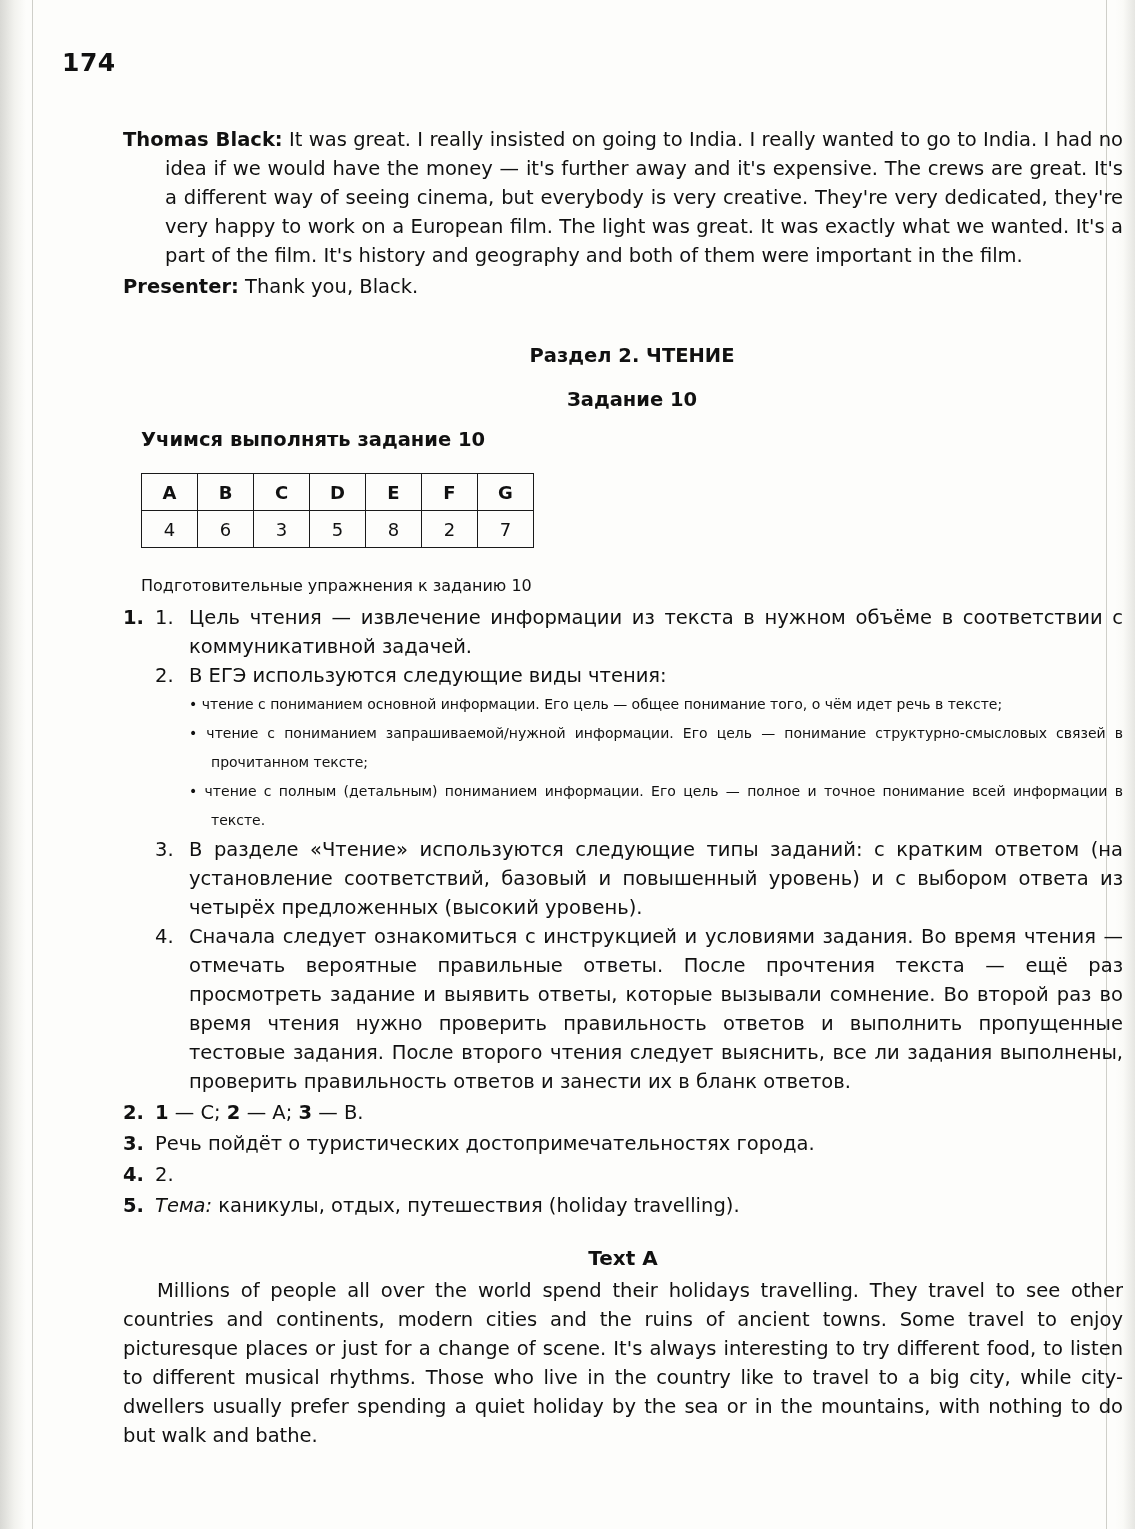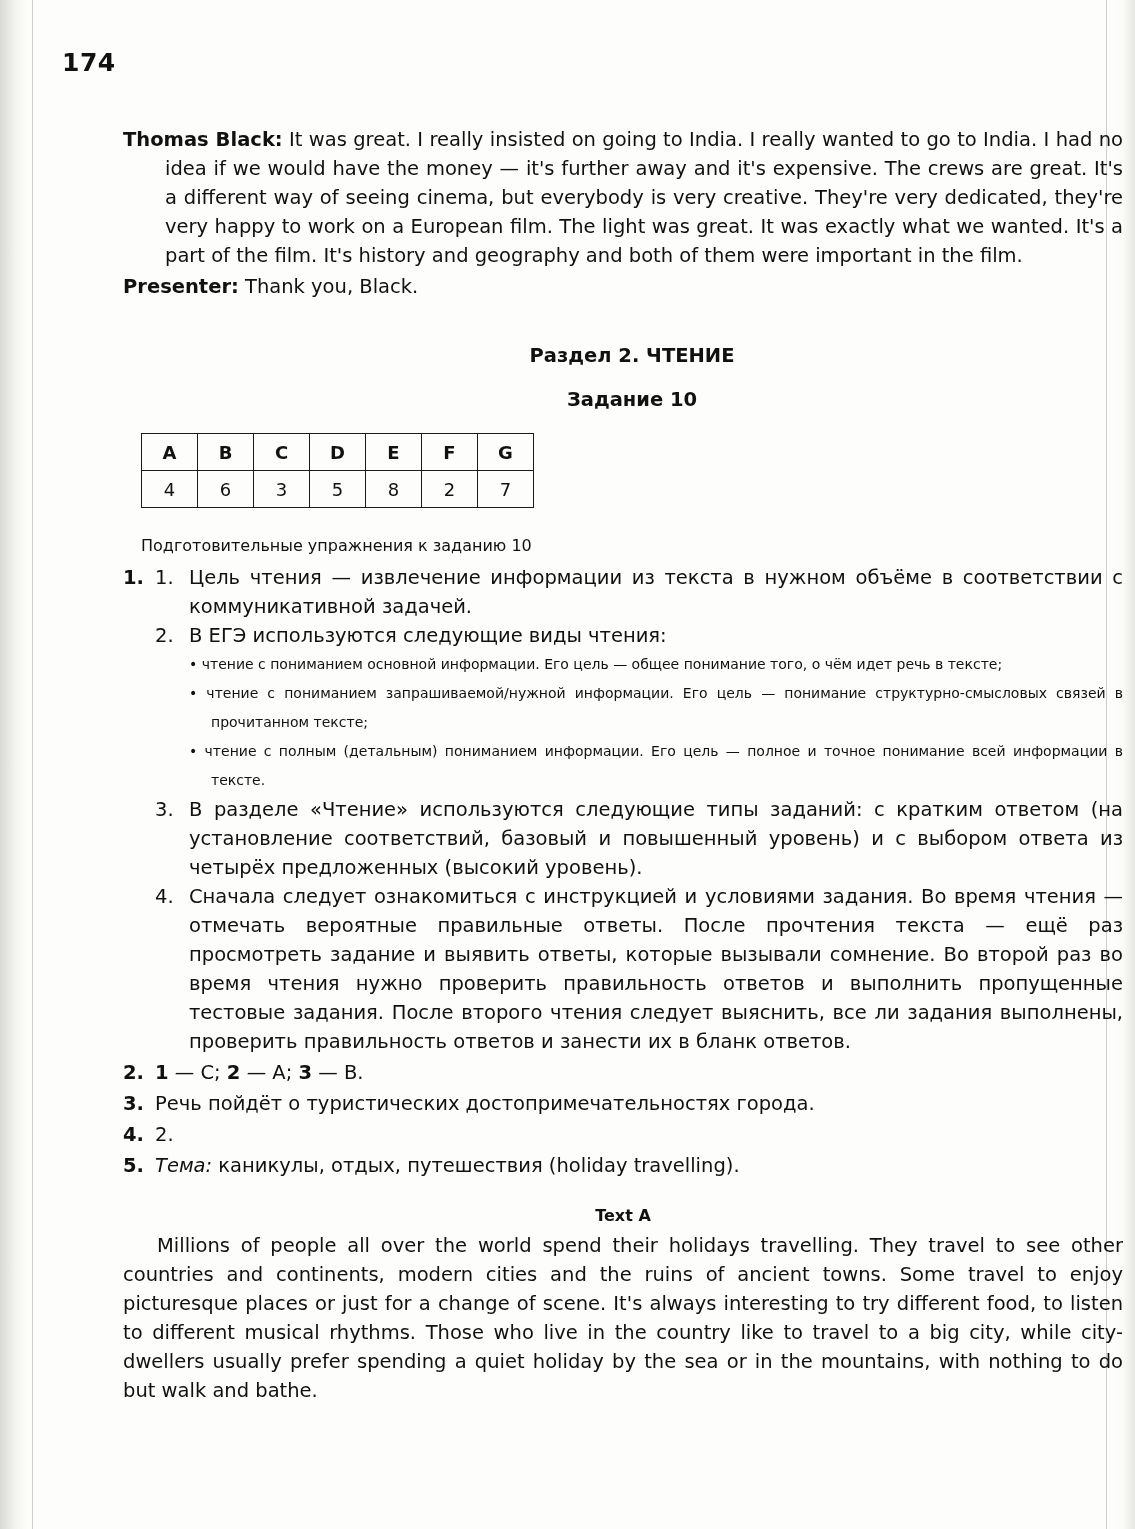--- a/index.html
+++ b/index.html
@@ -174,21 +174,21 @@
     font-size: 19.5px;
     line-height: 29px;
     text-align: justify;
   }
   .bold { font-weight: bold; }
   .ital { font-style: italic; }
 
   .text-title {
     text-align: center;
     font-weight: bold;
-    font-size: 16px;
+    font-size: 20px;
     margin-top: 26px;
   }
   .text-body {
     margin-top: 6px;
     font-size: 19.5px;
     line-height: 29px;
     text-align: justify;
     text-indent: 34px;
   }
 </style>
@@ -212,20 +212,21 @@
       </p>
     </div>
     <div class="dialogue hang">
       <p>
         <span class="speaker">Presenter:</span><span> Thank you, Black.</span>
       </p>
     </div>
 
     <div class="section-head">Раздел 2. ЧТЕНИЕ</div>
     <div class="task-head">Задание 10</div>
+    <div class="sub-head">Учимся выполнять задание 10</div>
 
     <table class="answers">
       <tbody>
           <tr>
         <th>A</th>
         <th>B</th>
         <th>C</th>
         <th>D</th>
         <th>E</th>
         <th>F</th>

